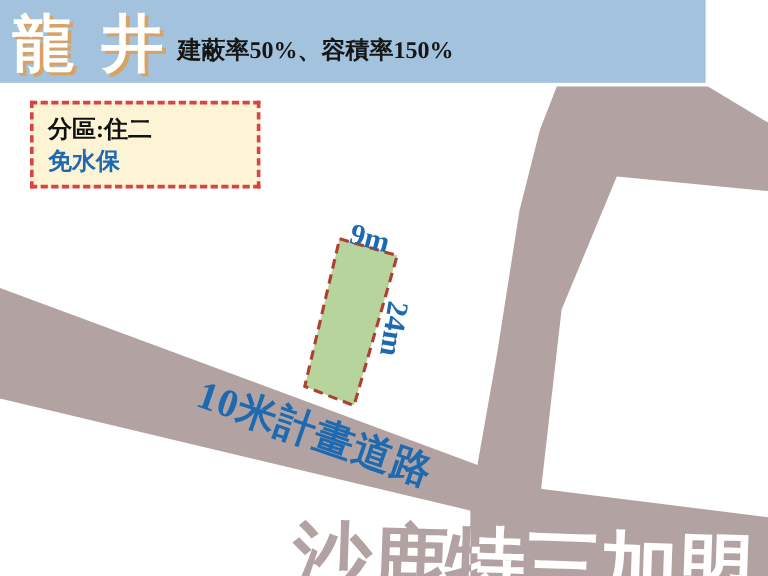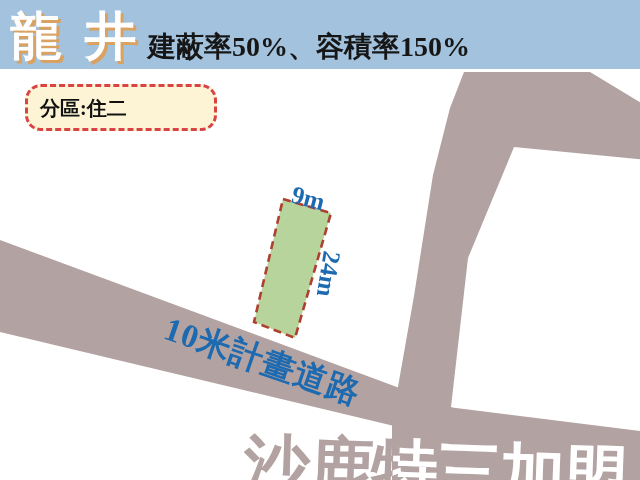--- a/index.html
+++ b/index.html
@@ -4,28 +4,28 @@
 <style>
   :root{
     --header_bg:#a2c2dd; --title_shadow:#d9a263; --road:#b2a2a1;
     --parcel_fill:#b7d49c; --parcel_stroke:#ae4030; --label_blue:#1d6ab0;
     --info_bg:#fdf4d6; --info_border:#d94343; --ink:#161616;
   }
   html,body{margin:0;padding:0;}
   body{font-family:"Liberation Sans", sans-serif;}
   .stage{position:relative;width:640px;height:480px;background:#ffffff;overflow:hidden;}
   .map-svg{position:absolute;left:0;top:0;width:640px;height:480px;}
-  .header{position:absolute;left:0;top:0;width:640px;height:69px;background:var(--header_bg);z-index:3;}
+  .header{position:absolute;left:0;top:0;width:588px;height:69px;background:var(--header_bg);z-index:3;}
   .title{position:absolute;left:10px;top:2px;font-size:52px;font-weight:bold;color:#ffffff;
          letter-spacing:4px;text-shadow:3px 3px 0 var(--title_shadow);
          font-family:"Liberation Sans", sans-serif;white-space:nowrap;}
-  .subtitle{position:absolute;left:148px;top:28px;font-size:28px;font-weight:bold;color:var(--ink);
+  .subtitle{position:absolute;left:148px;top:28px;font-size:20px;font-weight:bold;color:var(--ink);
             font-family:"Liberation Serif", serif;white-space:nowrap;}
   .info-box{position:absolute;left:25px;top:84px;width:162px;z-index:4;background:var(--info_bg);
-            border:3px dashed var(--info_border);border-radius:16px;padding:8px 12px 6px 12px;}
+            border:3px dashed var(--info_border);border-radius:0;padding:8px 12px 6px 12px;}
   .info-line{font-family:"Liberation Serif", serif;font-weight:bold;font-size:20px;line-height:27px;
              color:#111111;white-space:nowrap;}
   .info-highlight{font-family:"Liberation Serif", serif;font-weight:bold;font-size:20px;line-height:26px;
                   color:var(--label_blue);white-space:nowrap;}
   .road{fill:var(--road);stroke:none;}
   .parcel{fill:var(--parcel_fill);stroke:var(--parcel_stroke);stroke-width:2.6;stroke-dasharray:8 5;}
   .map-label{fill:var(--label_blue);font-family:"Liberation Serif", serif;font-weight:bold;}
   .dim-label{font-size:25px;}
   .road-label{font-size:33px;letter-spacing:1px;}
   .wm{font-family:"Liberation Sans", sans-serif;font-weight:bold;font-size:66px;letter-spacing:-2px;}
@@ -62,15 +62,16 @@
     <text class="map-label road-label" x="162" y="338" transform="rotate(19 162 338)">10米計畫道路</text>
   </svg>
 
   <div class="header">
     <div class="title">龍 井</div>
     <div class="subtitle">建蔽率50%、容積率150%</div>
   </div>
 
   <div class="info-box">
     <div class="info-line">分區:住二</div>
+    <div class="info-highlight">免水保</div>
   </div>
 
 </div>
 
 </body></html>

